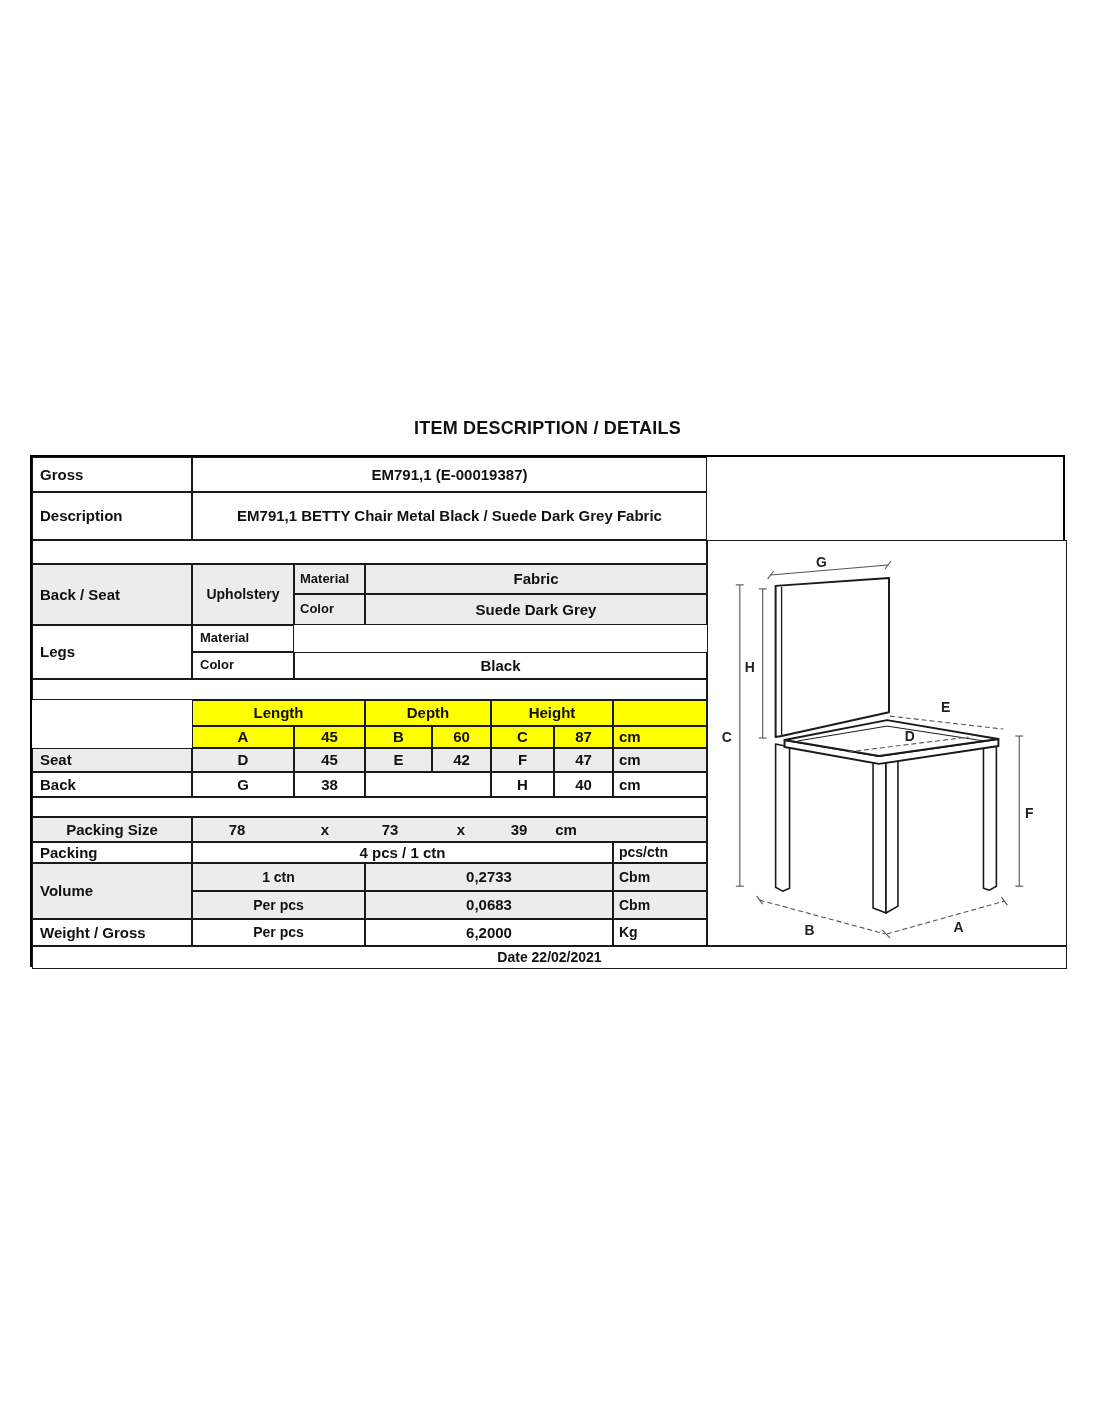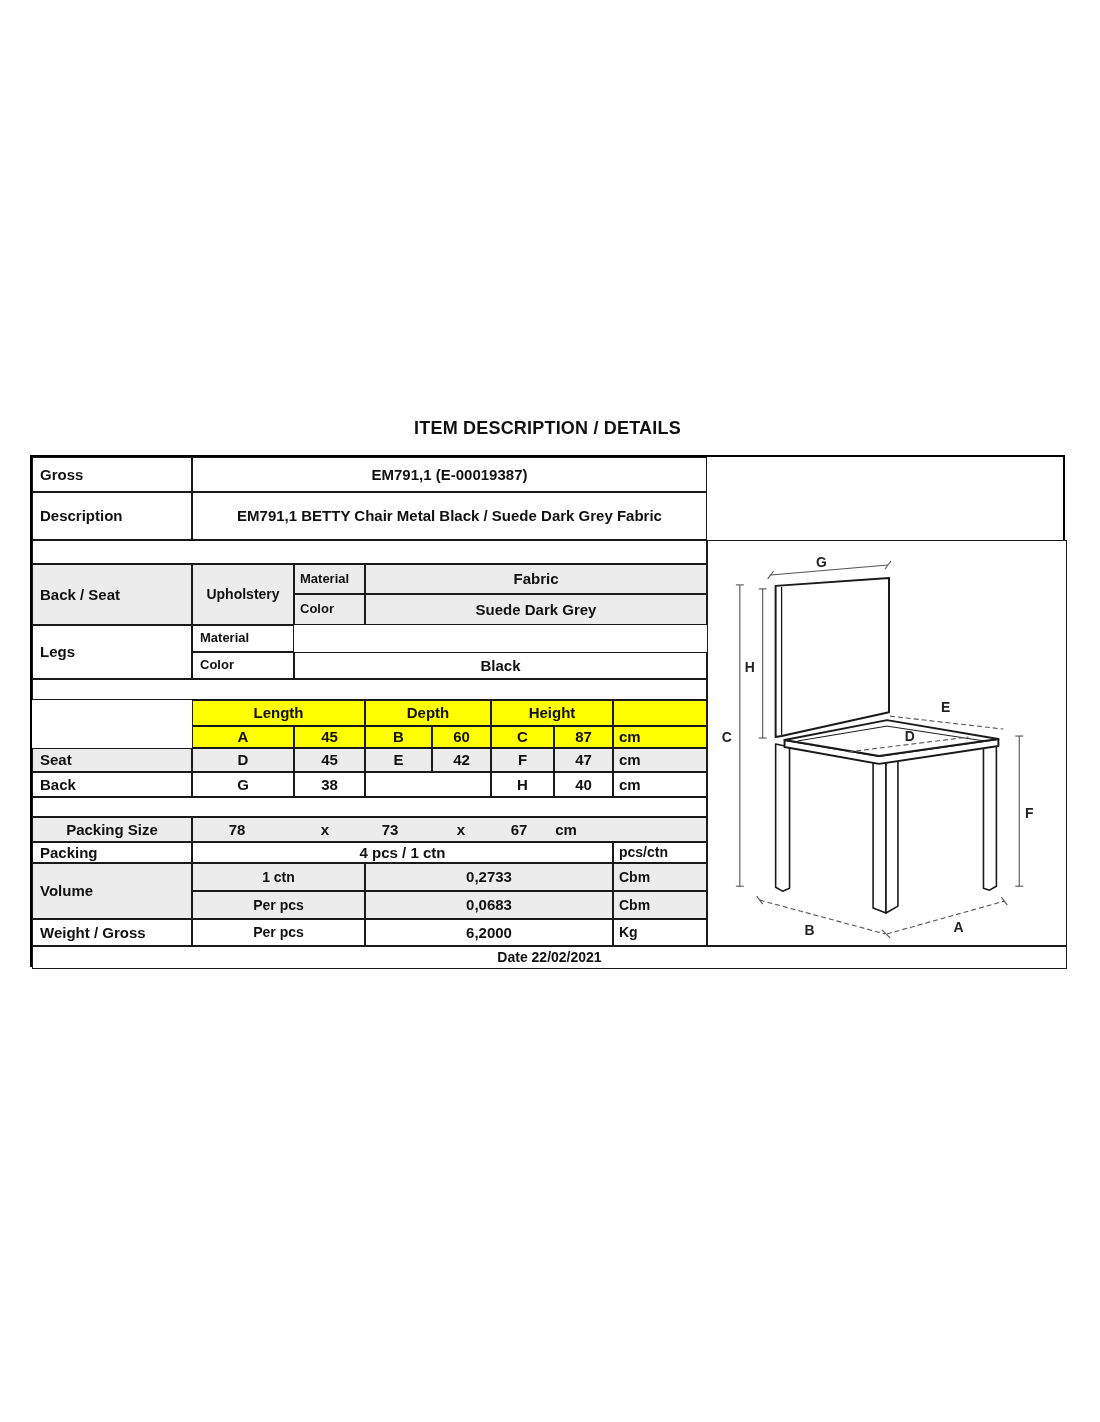--- a/index.html
+++ b/index.html
@@ -85,21 +85,21 @@
     <div class="c l" style="left:581px;top:315px;width:94px;height:25px;padding-left:5px;">cm</div>
 
     <div class="c" style="left:0;top:340px;width:675px;height:20px;"></div>
 
     <div class="c shade" style="left:0;top:360px;width:160px;height:25px;">Packing Size</div>
     <div class="c shade pkwrap" style="left:160px;top:360px;width:515px;height:25px;">
       <span class="pk" style="left:44px;">78</span>
       <span class="pk" style="left:132px;">x</span>
       <span class="pk" style="left:197px;">73</span>
       <span class="pk" style="left:268px;">x</span>
-      <span class="pk" style="left:326px;">67</span>
+      <span class="pk" style="left:326px;">39</span>
       <span class="pk" style="left:373px;">cm</span>
     </div>
 
     <div class="c l" style="left:0;top:385px;width:160px;height:21px;">Packing</div>
     <div class="c" style="left:160px;top:385px;width:421px;height:21px;">4 pcs / 1 ctn</div>
     <div class="c l s14" style="left:581px;top:385px;width:94px;height:21px;padding-left:5px;">pcs/ctn</div>
 
     <div class="c l shade" style="left:0;top:406px;width:160px;height:56px;">Volume</div>
     <div class="c shade s14" style="left:160px;top:406px;width:173px;height:28px;">1 ctn</div>
     <div class="c shade" style="left:333px;top:406px;width:248px;height:28px;">0,2733</div>

